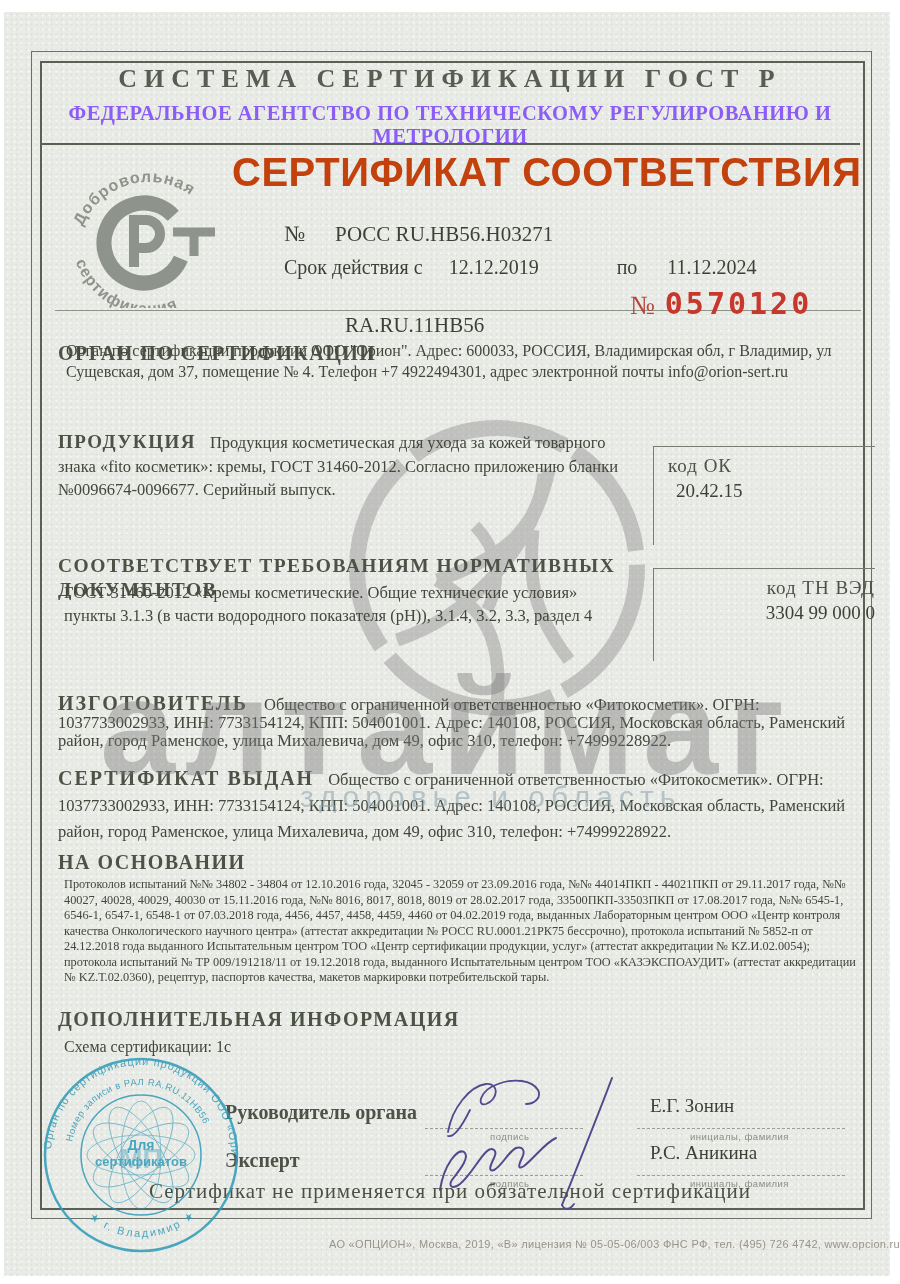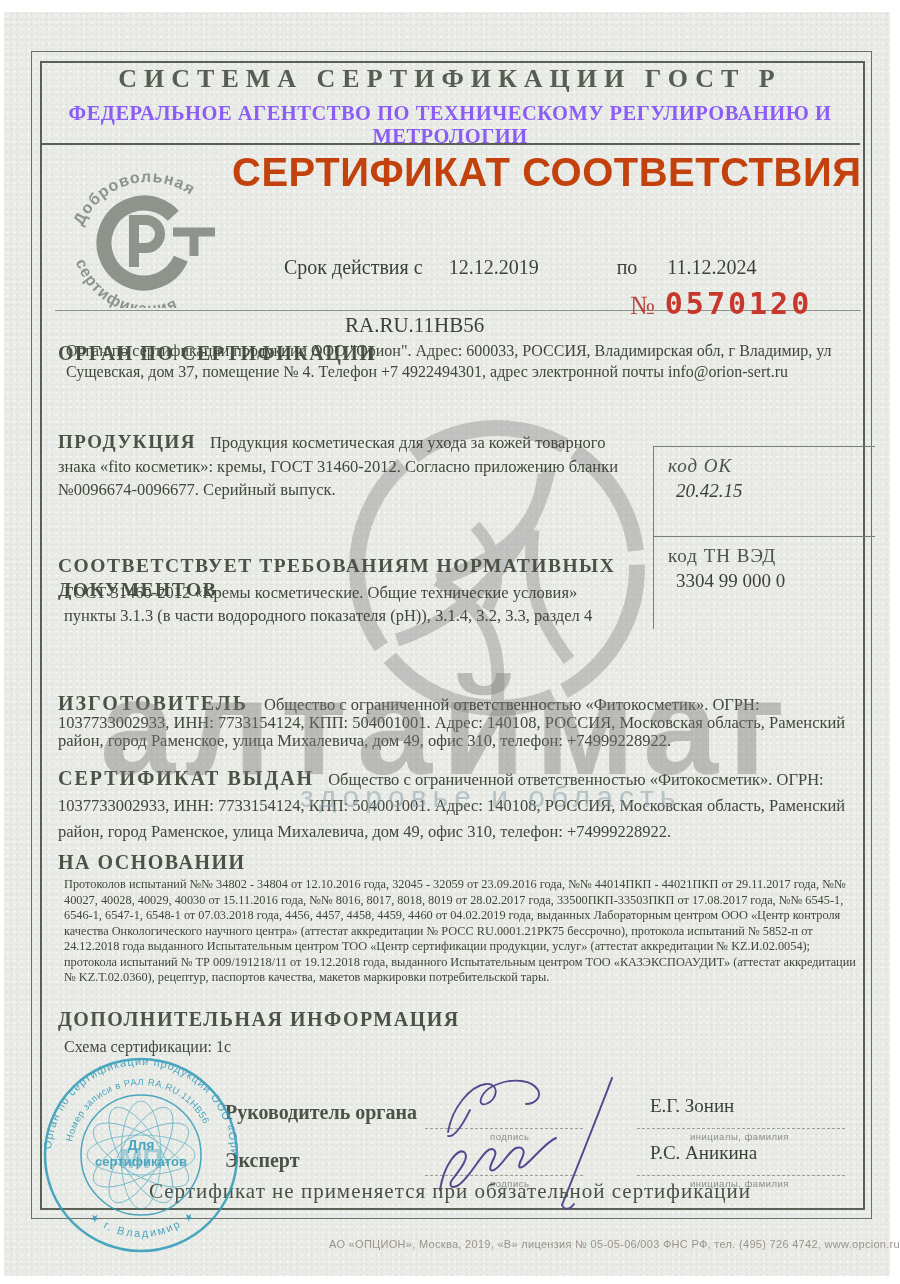--- a/index.html
+++ b/index.html
@@ -34,22 +34,22 @@
   .seclabel{font-weight:bold;color:#4c5246;letter-spacing:1.5px;}
   .sec-organ-label{left:58px;top:314px;font-size:20px;margin-top:28px;}
   .sec-organ-value{left:345px;top:313px;font-size:21px;color:#3c4137;}
   .sec-organ-text{left:66px;top:340px;width:772px;font-size:16px;line-height:21px;color:#42473c;}
   .rule-organ{left:55px;top:310px;width:806px;}
   .sec-product{left:58px;top:430px;width:588px;font-size:16.5px;line-height:23.5px;color:#42473c;}
   .sec-product .seclabel{font-size:19px;margin-right:14px;}
   .codebox{border-top:1.5px solid #777d70;border-left:1.5px solid #777d70;color:#4c5246;}
   .codebox .cl{padding:8px 0 0 14px;font-size:19px;letter-spacing:1px;}
   .codebox .cv{padding:3px 0 0 22px;font-size:19px;color:#3c4137;}
-  .box-ok{left:653px;top:446px;width:221px;height:98px;font-style:italic;}
-  .box-tnved{left:653px;top:536px;width:221px;height:92px;}
+  .box-ok{left:653px;top:446px;width:221px;height:98px;}
+  .box-tnved{left:653px;top:568px;width:221px;height:92px;text-align:right;}
   .sec-conf-label{left:58px;top:554px;width:600px;font-size:19.5px;line-height:24px;}
   .sec-conf-text{left:64px;top:581px;width:568px;font-size:16.5px;line-height:23px;color:#42473c;}
   .sec-man{left:58px;top:694px;width:797px;font-size:16.5px;line-height:18px;color:#42473c;}
   .sec-man .seclabel{font-size:20px;letter-spacing:2px;margin-right:16px;}
   .sec-issued{left:58px;top:765px;width:797px;font-size:16.5px;line-height:26px;color:#42473c;}
   .sec-issued .seclabel{font-size:20px;letter-spacing:2px;margin-right:14px;}
   .sec-basis-label{left:58px;top:851px;font-size:20px;}
   .sec-basis-text{left:64px;top:877px;width:801px;font-size:12.3px;line-height:15.5px;color:#42473c;}
   .sec-add-label{left:58px;top:1008px;font-size:20px;}
   .sec-add-text{left:64px;top:1038px;font-size:16px;color:#42473c;}
@@ -116,20 +116,23 @@
     </text>
     <g fill="none" stroke="#8e948b">
       <circle cx="88" cy="97" r="40" stroke-width="15" stroke-dasharray="205 46.3" transform="rotate(23 88 97)"></circle>
       <path d="M78,121 V74 h12 a14,14 0 0 1 0,28 h-12" stroke-width="10"></path>
       <path d="M117,86 h42 M138,86 v24" stroke-width="9"></path>
     </g>
   </svg>
 
   <div class="abs cert-title">СЕРТИФИКАТ СООТВЕТСТВИЯ</div>
 
+  <div class="abs row-no">
+    <span class="nosign">№</span><span>РОСС RU.НВ56.Н03271</span>
+  </div>
   <div class="abs row-validity">
     <span>Срок действия  с</span><span class="d1">12.12.2019</span><span class="po">по</span><span class="d2">11.12.2024</span>
   </div>
   <div class="abs row-blank">
     <span class="nosign">№</span><span class="digits">0570120</span>
   </div>
 
   <div class="abs seclabel sec-organ-label">ОРГАН ПО СЕРТИФИКАЦИИ</div>
   <div class="abs sec-organ-value">RA.RU.11НВ56</div>
   <div class="abs sec-organ-text">Орган по сертификации продукции ООО "Орион". Адрес: 600033, РОССИЯ, Владимирская обл, г Владимир, ул Сущевская, дом 37, помещение № 4. Телефон +7 4922494301, адрес электронной почты info@orion-sert.ru</div>

